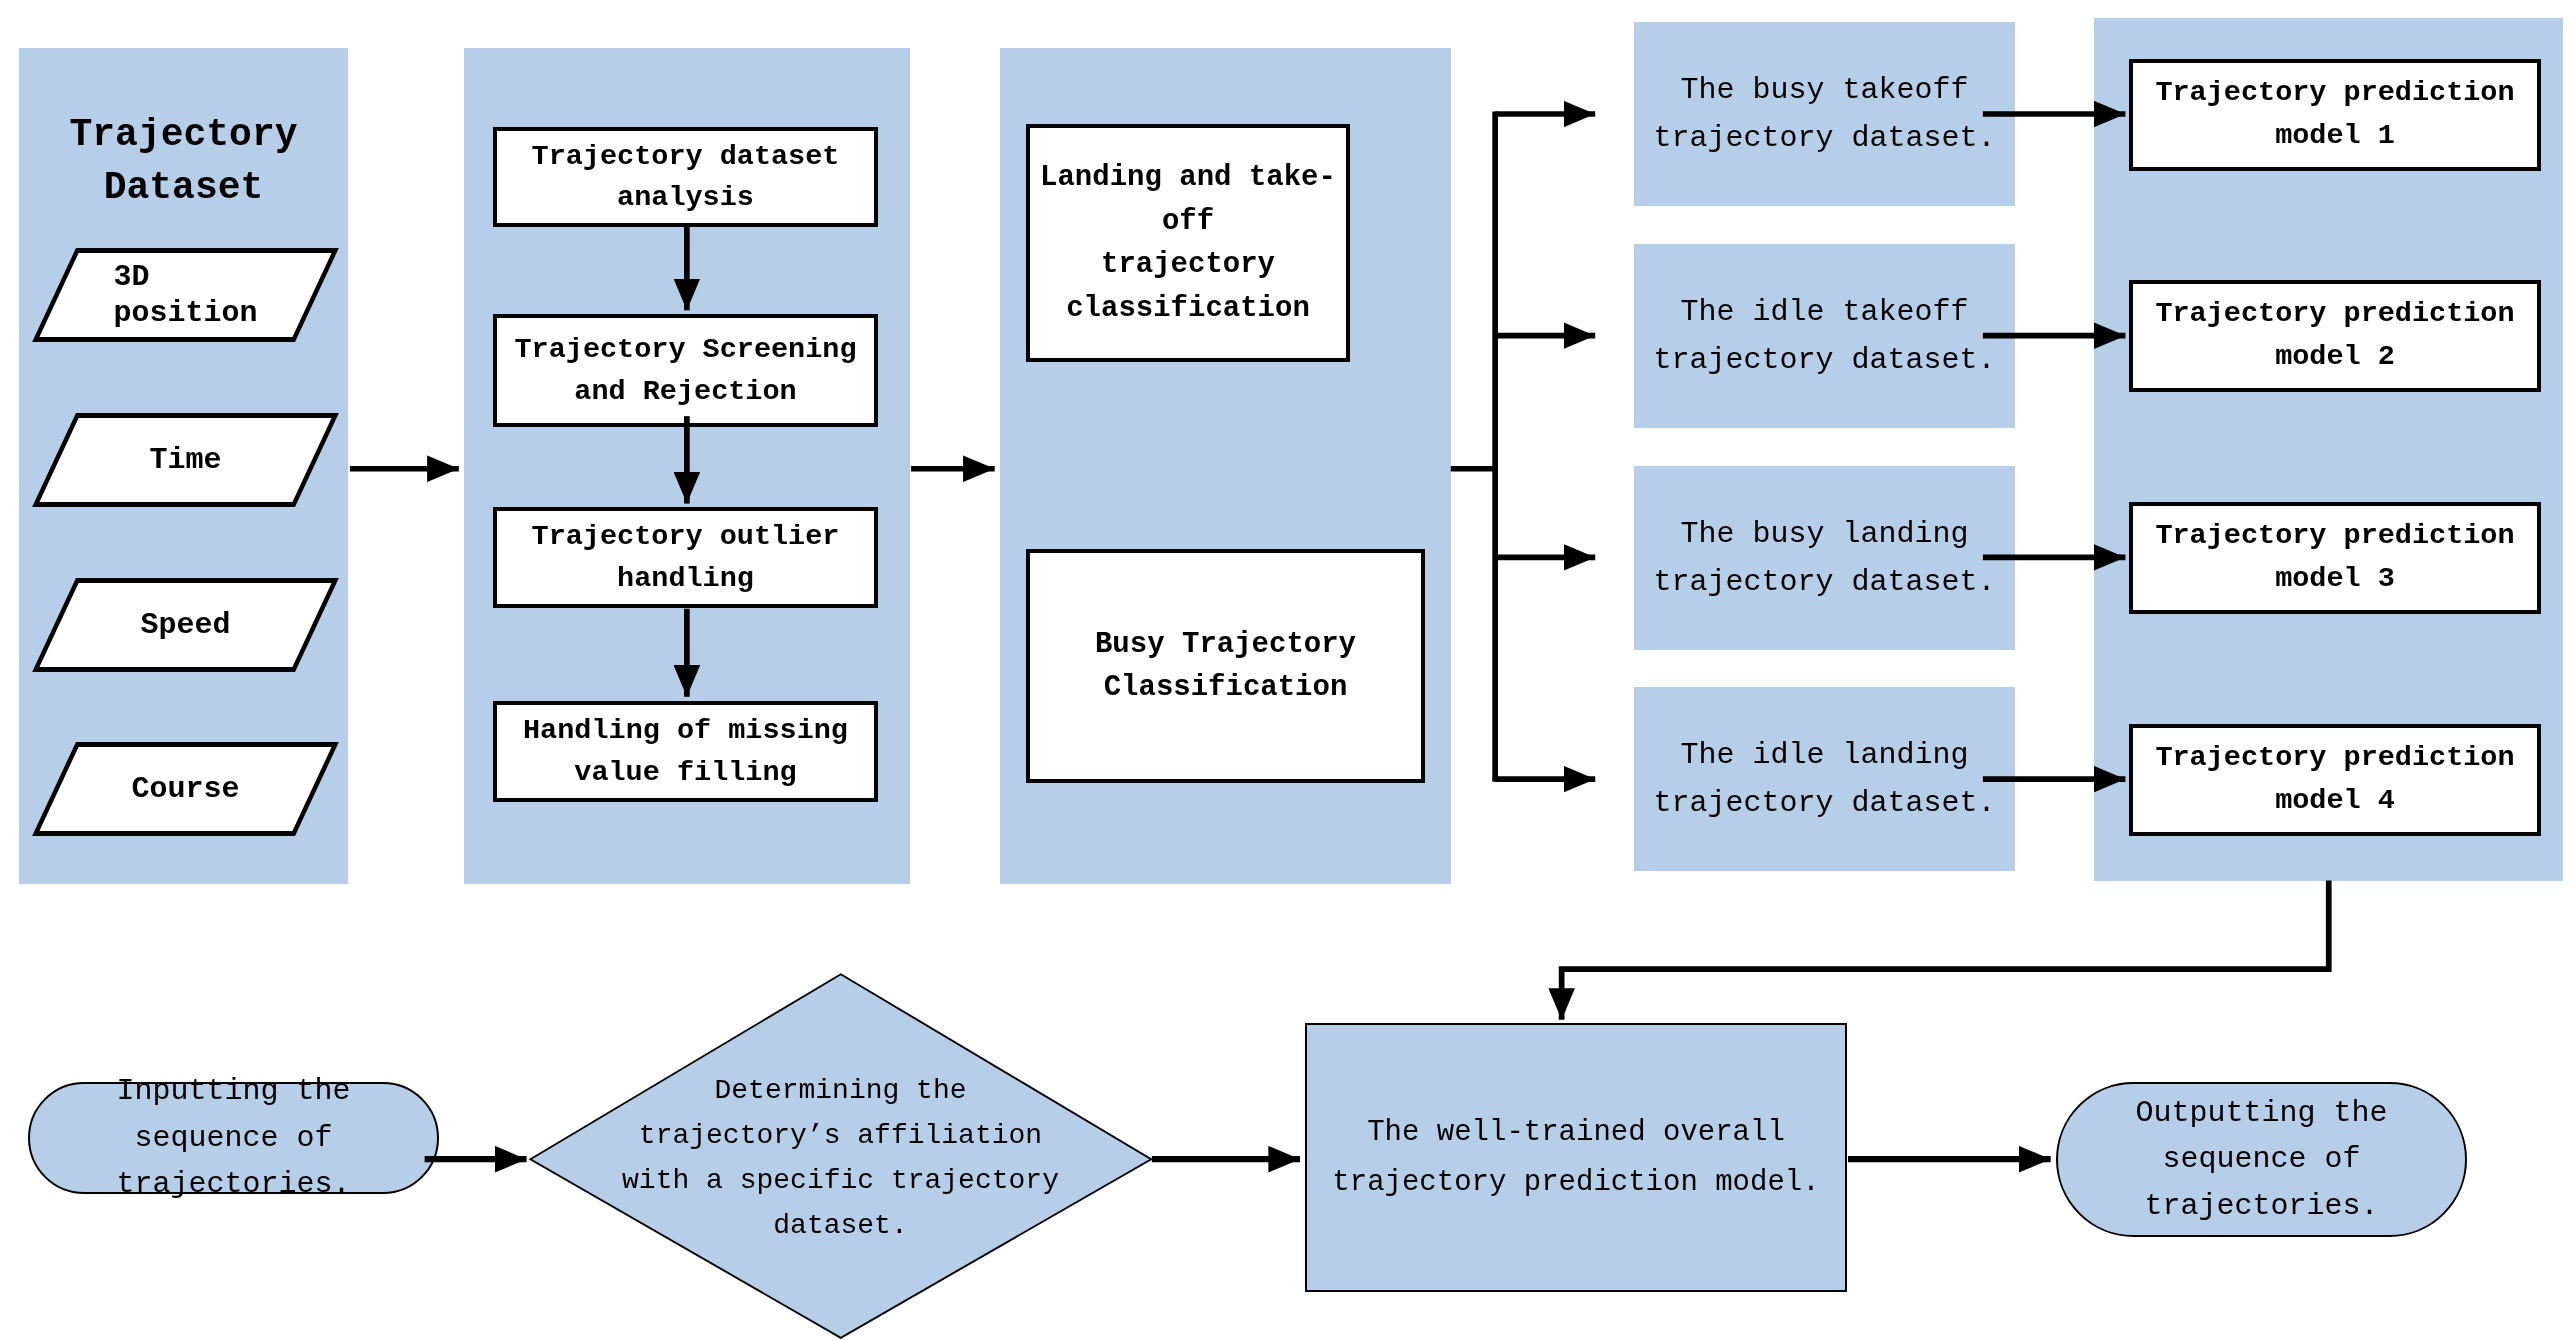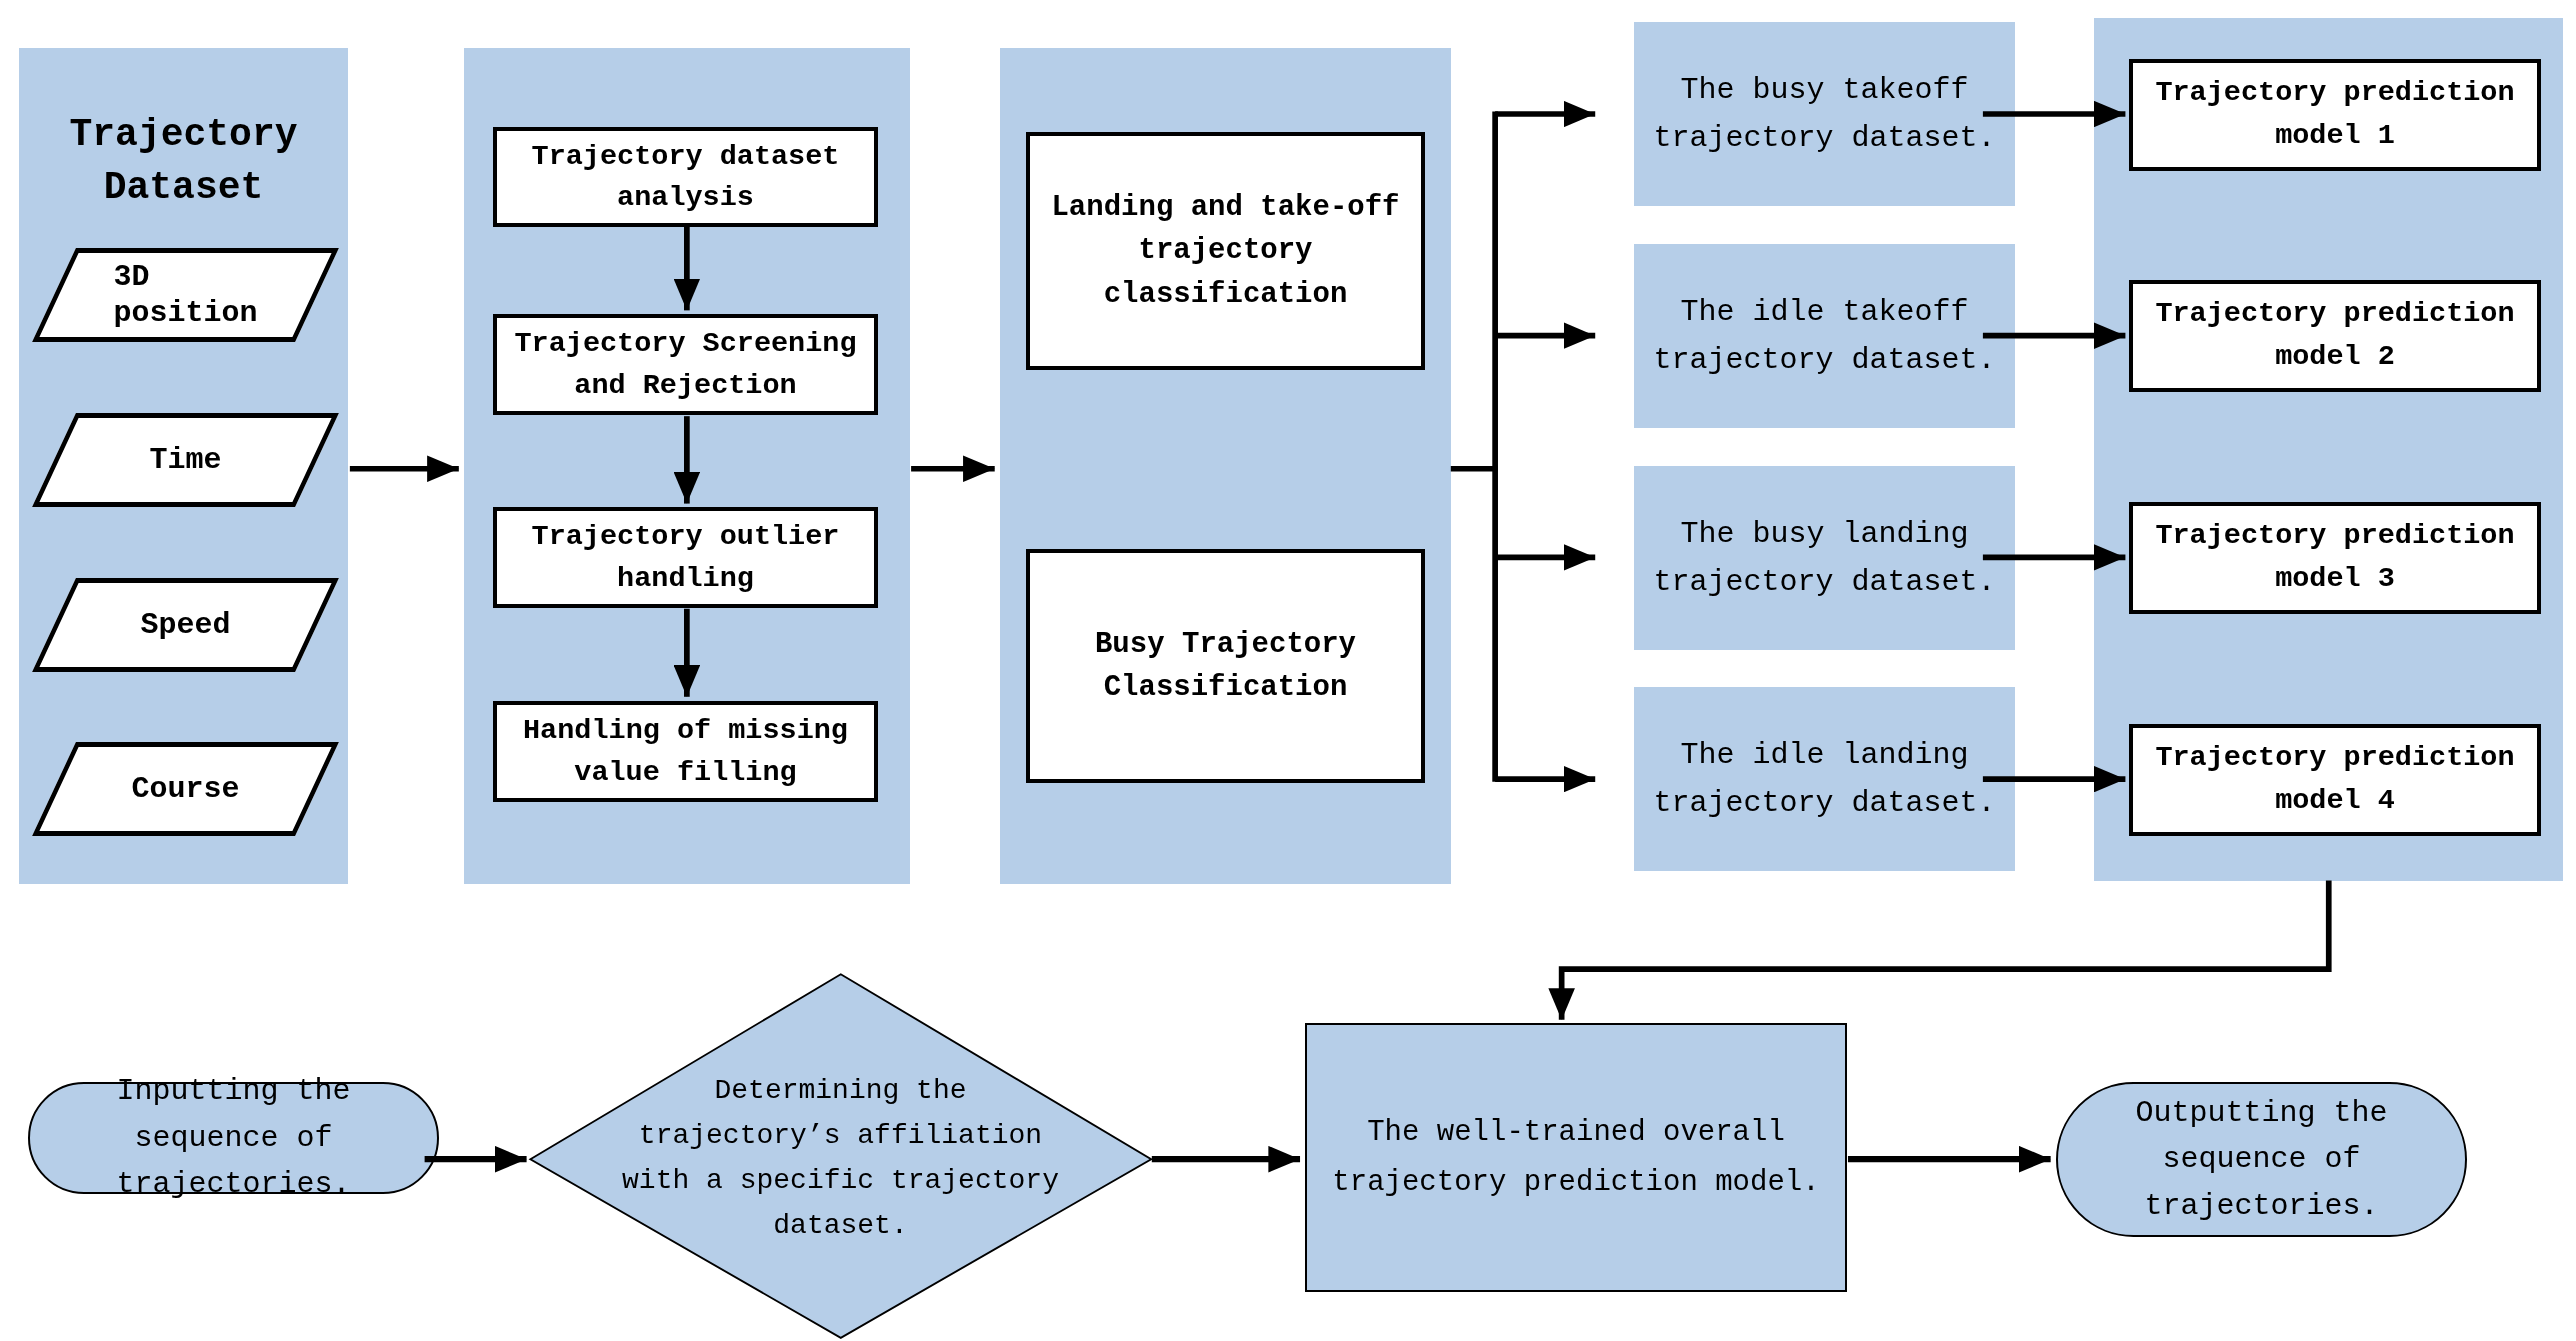--- a/index.html
+++ b/index.html
@@ -62,30 +62,30 @@
     </div>
     <div class="pgram" style="top:694px">
       <div class="pgram-bg"></div>
       <div class="pgram-label">Course</div>
     </div>
   </div>
 
   <div class="panel" style="left:464px;top:48px;width:446px;height:836px">
     <div class="cbox wbox step" style="left:29px;top:79px;width:385px;height:100px">Trajectory dataset
 analysis</div>
-    <div class="cbox wbox step" style="left:29px;top:266px;width:385px;height:101px">Trajectory Screening
+    <div class="cbox wbox step" style="left:29px;top:266px;width:385px;height:113px">Trajectory Screening
 and Rejection</div>
     <div class="cbox wbox step" style="left:29px;top:459px;width:385px;height:101px">Trajectory outlier
 handling</div>
     <div class="cbox wbox step" style="left:29px;top:653px;width:385px;height:101px">Handling of missing
 value filling</div>
   </div>
 
   <div class="panel" style="left:1000px;top:48px;width:451px;height:836px">
-    <div class="cbox wbox classbox" style="left:26px;top:84px;width:399px;height:238px">Landing and take-off
+    <div class="cbox wbox classbox" style="left:26px;top:76px;width:324px;height:238px">Landing and take-off
 trajectory
 classification</div>
     <div class="cbox wbox classbox" style="left:26px;top:501px;width:399px;height:234px">Busy Trajectory
 Classification</div>
   </div>
 
   <div class="panel" style="left:2094px;top:18px;width:469px;height:863px">
     <div class="cbox wbox model" style="left:35px;top:41px;width:412px;height:112px">Trajectory prediction
 model 1</div>
     <div class="cbox wbox model" style="left:35px;top:262px;width:412px;height:112px">Trajectory prediction

